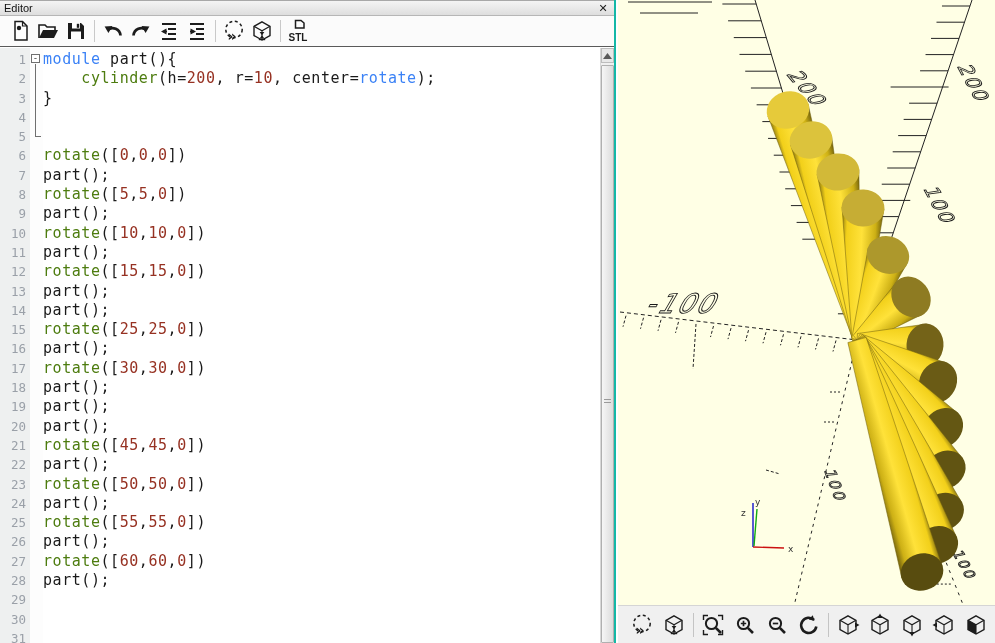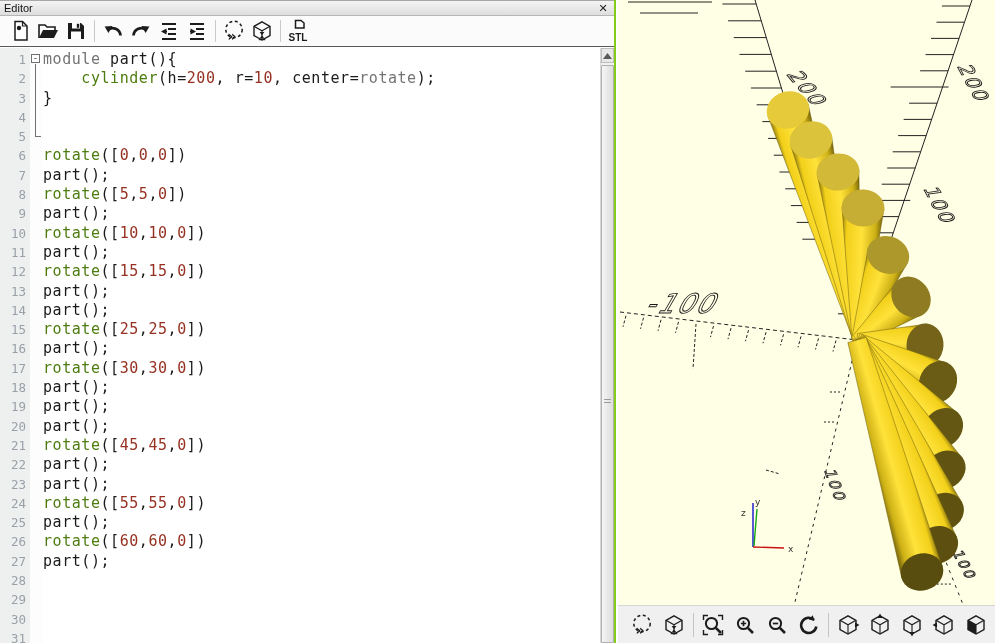--- a/index.html
+++ b/index.html
@@ -1,39 +1,39 @@
 <!DOCTYPE html>
 <html><head>
 <meta charset="utf-8">
 <style>
   html,body{margin:0;padding:0;background:#cfcfcf;}
   *{box-sizing:border-box;}
   .app{position:relative;width:995px;height:643px;overflow:hidden;background:#fff;
        font-family:"Liberation Sans",sans-serif;}
   
   .editor-panel{position:absolute;left:0;top:0;width:616px;height:643px;background:#fff;
-                border-right:2px solid #84cc16;}
+                border-right:2px solid #14b8a6;}
   .titlebar{height:16px;background:linear-gradient(#f4f4f4,#dedede);
             border-top:1px solid #a8a8a8;border-bottom:1px solid #b6b6b6;
             display:flex;align-items:center;padding:0 4px;font-size:11px;color:#111;}
   .titlebar .t{flex:1;}
   .close-btn{width:14px;height:13px;text-align:center;font-size:11px;line-height:13px;color:#222;cursor:default;}
   .toolbar{height:31px;background:#fbfbfb;display:flex;align-items:center;padding-left:6px;
            border-bottom:1px solid #5a5a5a;}
   .tb-btn{width:28px;height:28px;display:flex;align-items:center;justify-content:center;}
   .tb-sep{width:1px;height:22px;background:#c9c9c9;margin:0 4px;}
   .code-wrap{position:absolute;left:0;top:48px;right:0;bottom:0;display:flex;background:#fff;
              font-family:"DejaVu Sans Mono","Liberation Mono",monospace;font-size:15px;line-height:19.3px;}
   .gutter{width:30px;background:#eef0f0;color:#9aa0a8;text-align:right;padding:2px 4px 0 0;
           font-size:12.5px;}
   .gutter .ln{height:19.3px;}
   .foldmargin{width:13px;background:#fdfdfd;position:relative;}
   .codearea{flex:1;padding:2px 0 0 0;position:relative;overflow:hidden;letter-spacing:0.55px;color:#1a1a1a;}
   .cl{height:19.3px;white-space:pre;}
-  .kw{color:#737373;}
+  .kw{color:#3b82f6;}
   .fn{color:#4d7c0f;}
   .nm{color:#963122;}
   .fold-box{position:absolute;left:1px;width:9px;height:9px;border:1px solid #707070;background:#fff;
             font-size:9px;line-height:7px;text-align:center;color:#333;}
   .fold-line{position:absolute;left:5px;width:1px;background:#707070;}
   .fold-corner{position:absolute;left:5px;height:1px;width:6px;background:#707070;}
   
   .vscroll{width:14px;background:#f0f0f0;border-left:1px solid #d8d8d8;position:relative;}
   .vs-up{height:15px;background:#e8e8e8;border:1px solid #bdbdbd;display:flex;align-items:center;justify-content:center;}
   .vs-up svg{display:block;}
@@ -186,20 +186,21 @@
           <div class="cl">part();</div>
           <div class="cl">part();</div>
           <div class="cl"><span class="fn">rotate</span>([<span class="nm">25</span>,<span class="nm">25</span>,<span class="nm">0</span>])</div>
           <div class="cl">part();</div>
           <div class="cl"><span class="fn">rotate</span>([<span class="nm">30</span>,<span class="nm">30</span>,<span class="nm">0</span>])</div>
           <div class="cl">part();</div>
           <div class="cl">part();</div>
           <div class="cl">part();</div>
           <div class="cl"><span class="fn">rotate</span>([<span class="nm">45</span>,<span class="nm">45</span>,<span class="nm">0</span>])</div>
           <div class="cl">part();</div>
+          <div class="cl"><span class="fn">rotate</span>([<span class="nm">50</span>,<span class="nm">50</span>,<span class="nm">0</span>])</div>
           <div class="cl">part();</div>
           <div class="cl"><span class="fn">rotate</span>([<span class="nm">55</span>,<span class="nm">55</span>,<span class="nm">0</span>])</div>
           <div class="cl">part();</div>
           <div class="cl"><span class="fn">rotate</span>([<span class="nm">60</span>,<span class="nm">60</span>,<span class="nm">0</span>])</div>
           <div class="cl">part();</div>
         </div>
       <div class="vscroll">
         <div class="vs-up">
           <svg width="9" height="6">
               <polygon points="4.5,0 9,6 0,6" fill="#5a5a5a"></polygon>

